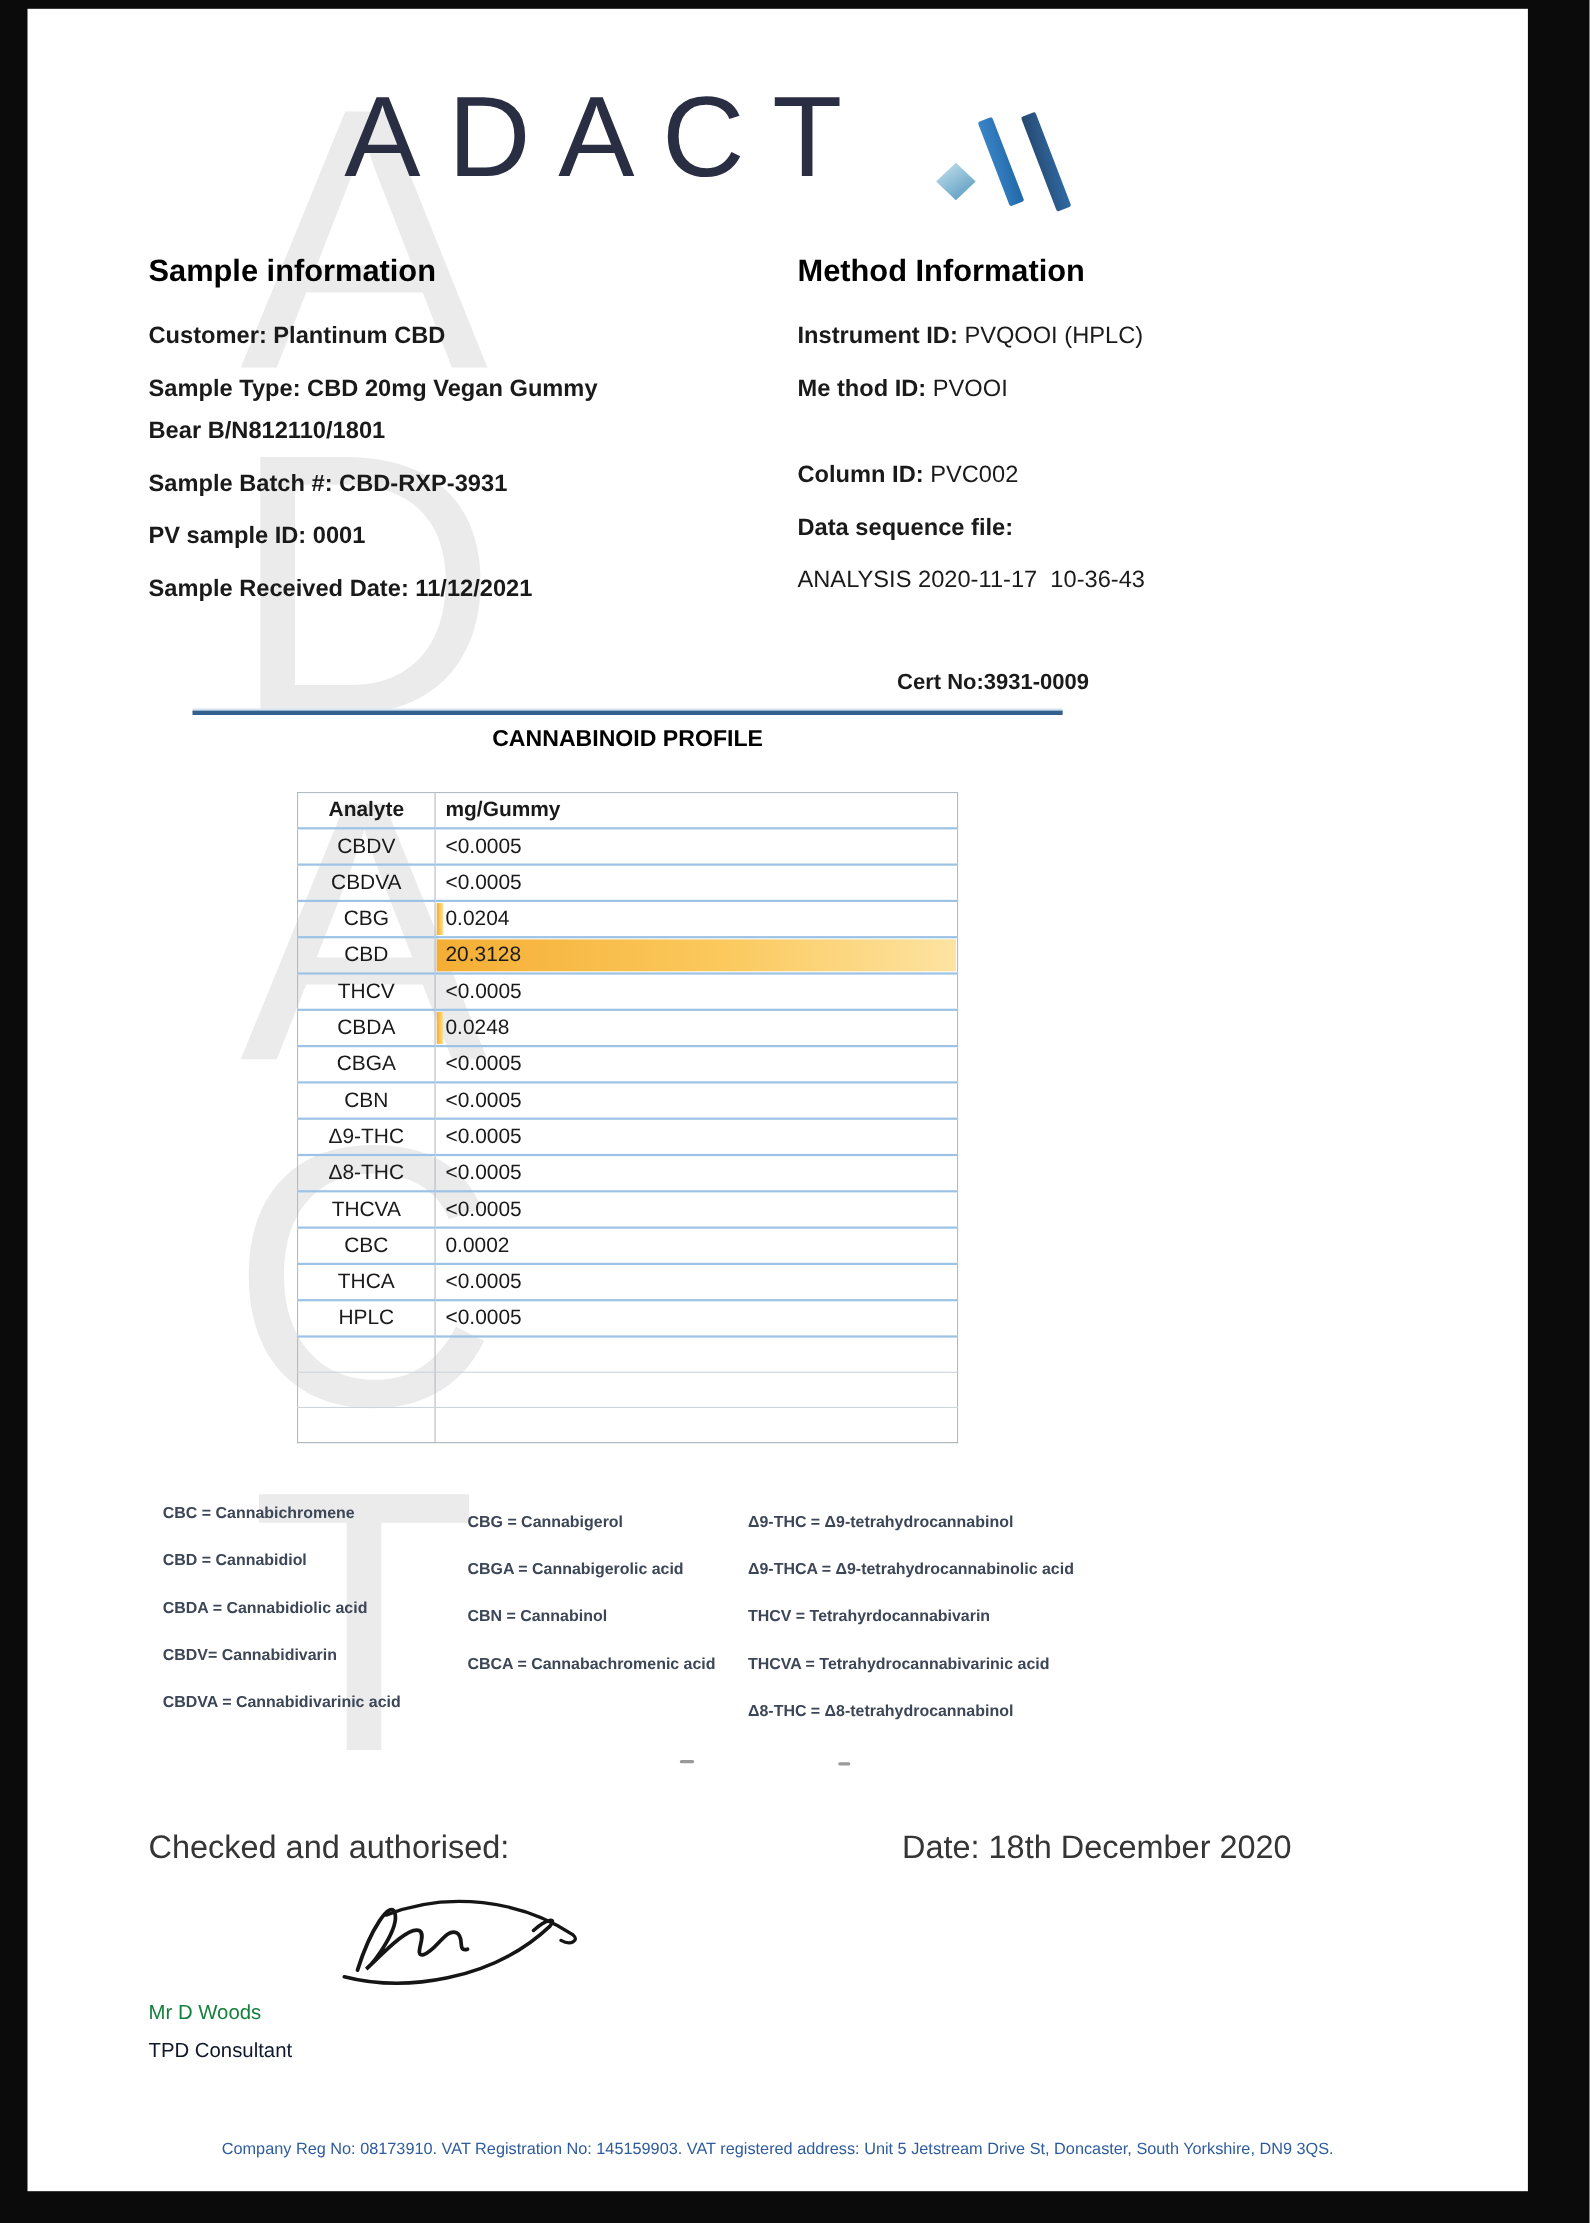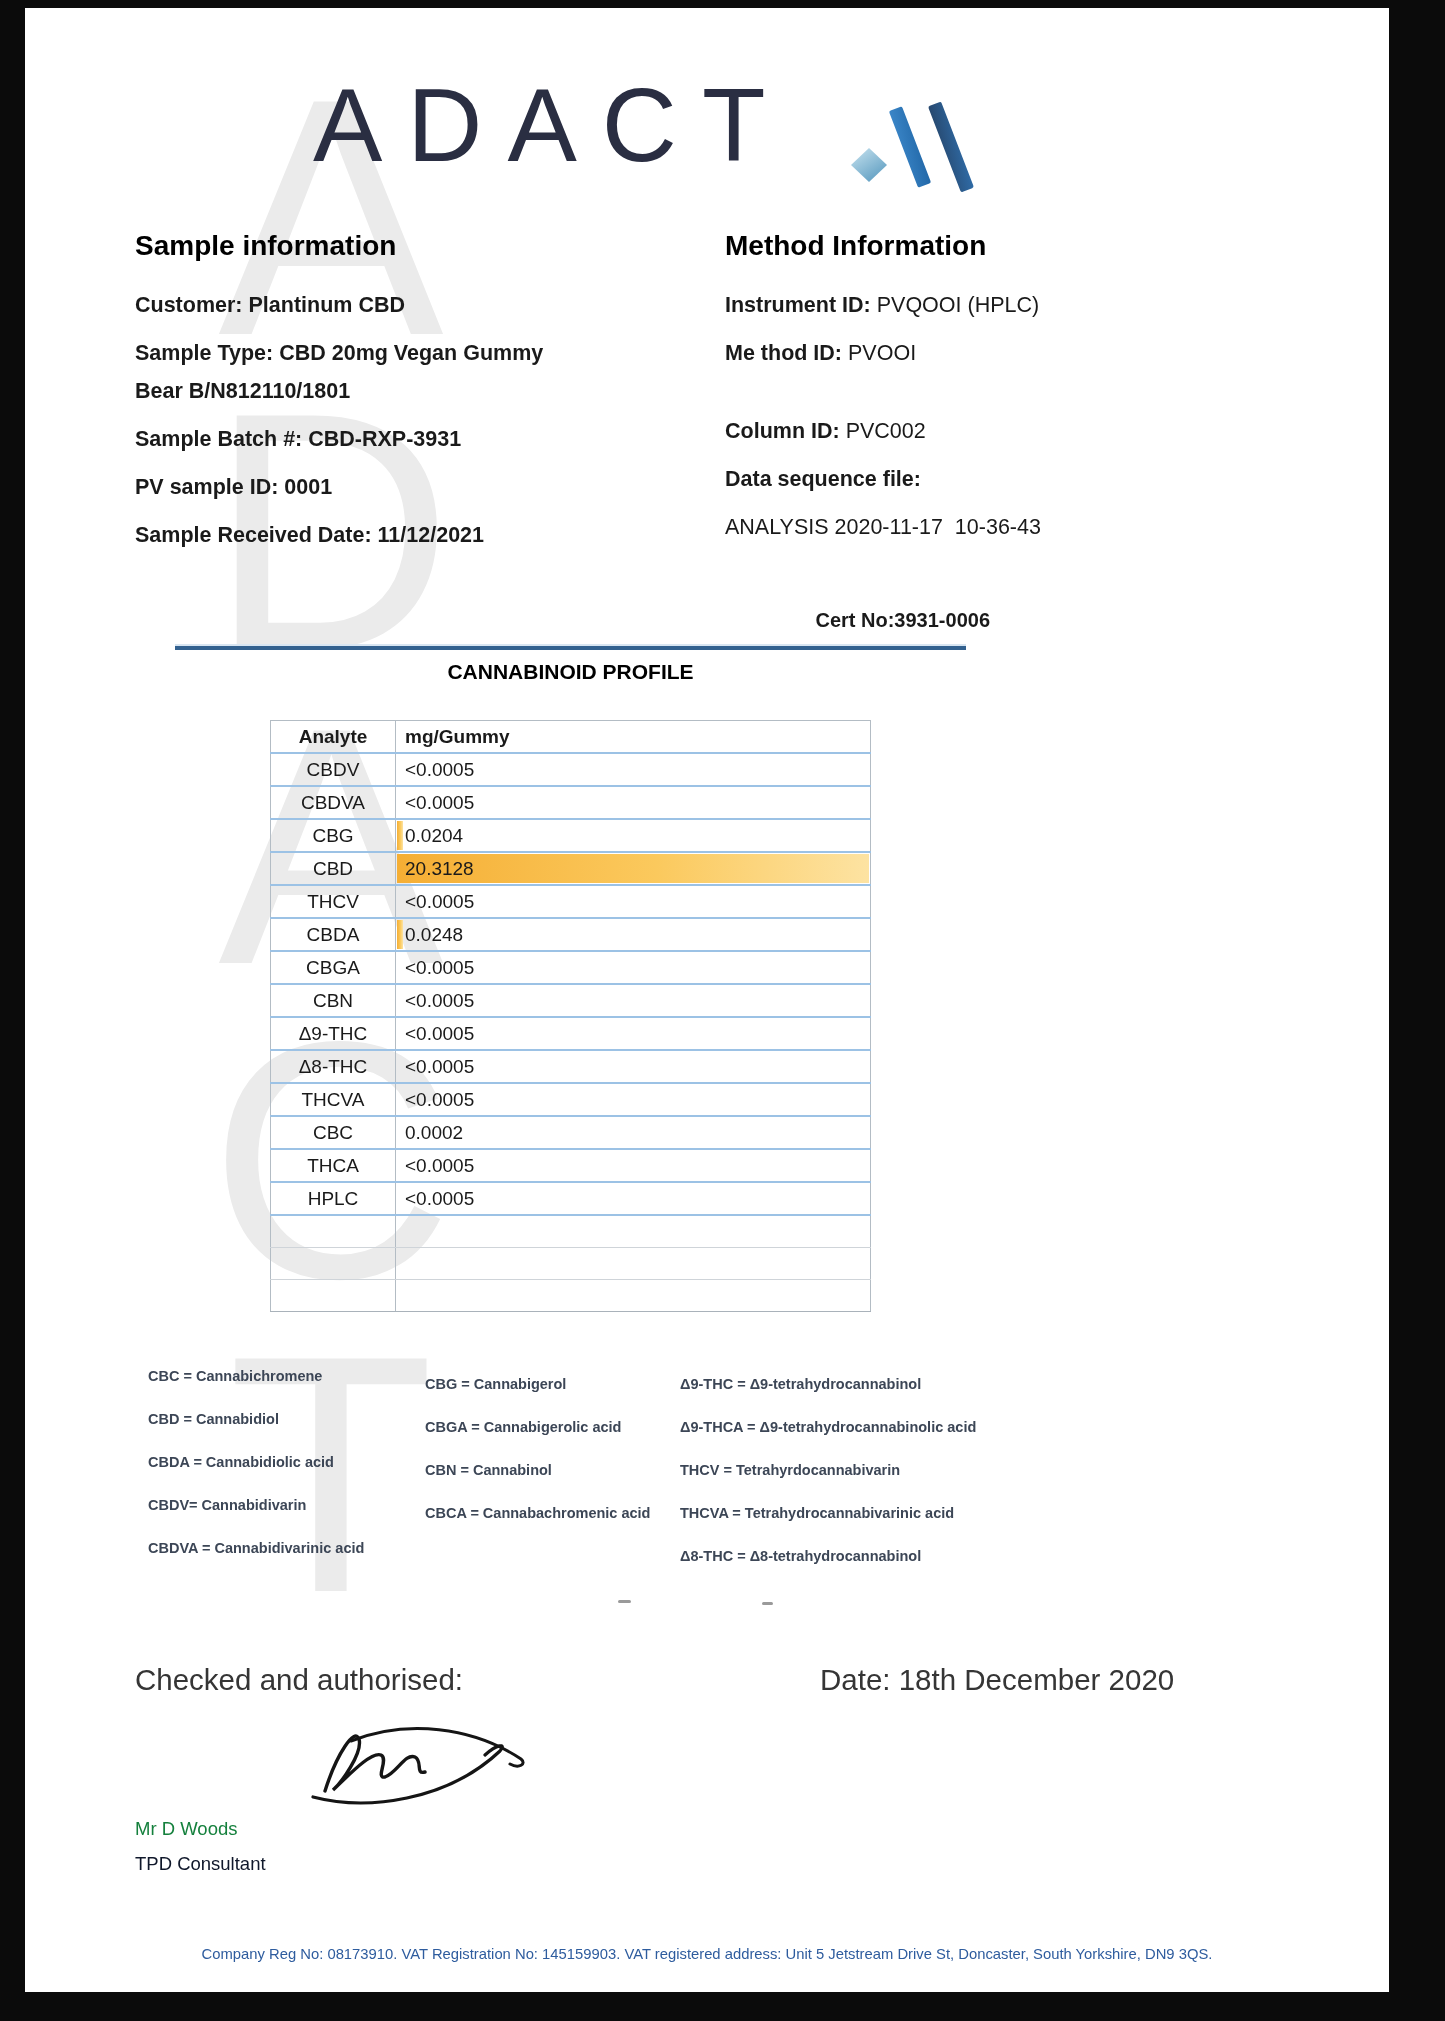--- a/index.html
+++ b/index.html
@@ -137,21 +137,21 @@
 
     <div class="info-col right">
       <h2 class="sec-title">Method Information</h2>
       <p class="field-line"><span class="lbl">Instrument ID:</span><span class="val"> PVQOOI (HPLC)</span></p>
       <p class="field-line"><span class="lbl">Me thod ID:</span><span class="val"> PVOOI</span></p>
       <p class="field-line gap-before"><span class="lbl">Column ID:</span><span class="val"> PVC002</span></p>
       <p class="field-line"><span class="lbl">Data sequence file:</span></p>
       <p class="field-line"><span class="val">ANALYSIS 2020-11-17  10-36-43</span></p>
     </div>
 
-    <div class="cert-no">Cert No:3931-0006</div>
+    <div class="cert-no">Cert No:3931-0009</div>
 
     <div class="divider-line"></div>
     <div class="profile-title">CANNABINOID PROFILE</div>
 
     <table class="cb">
       <thead>
         <tr>
           <th class="c-analyte">Analyte</th>
           <th class="c-value">mg/Gummy</th>
         </tr>

